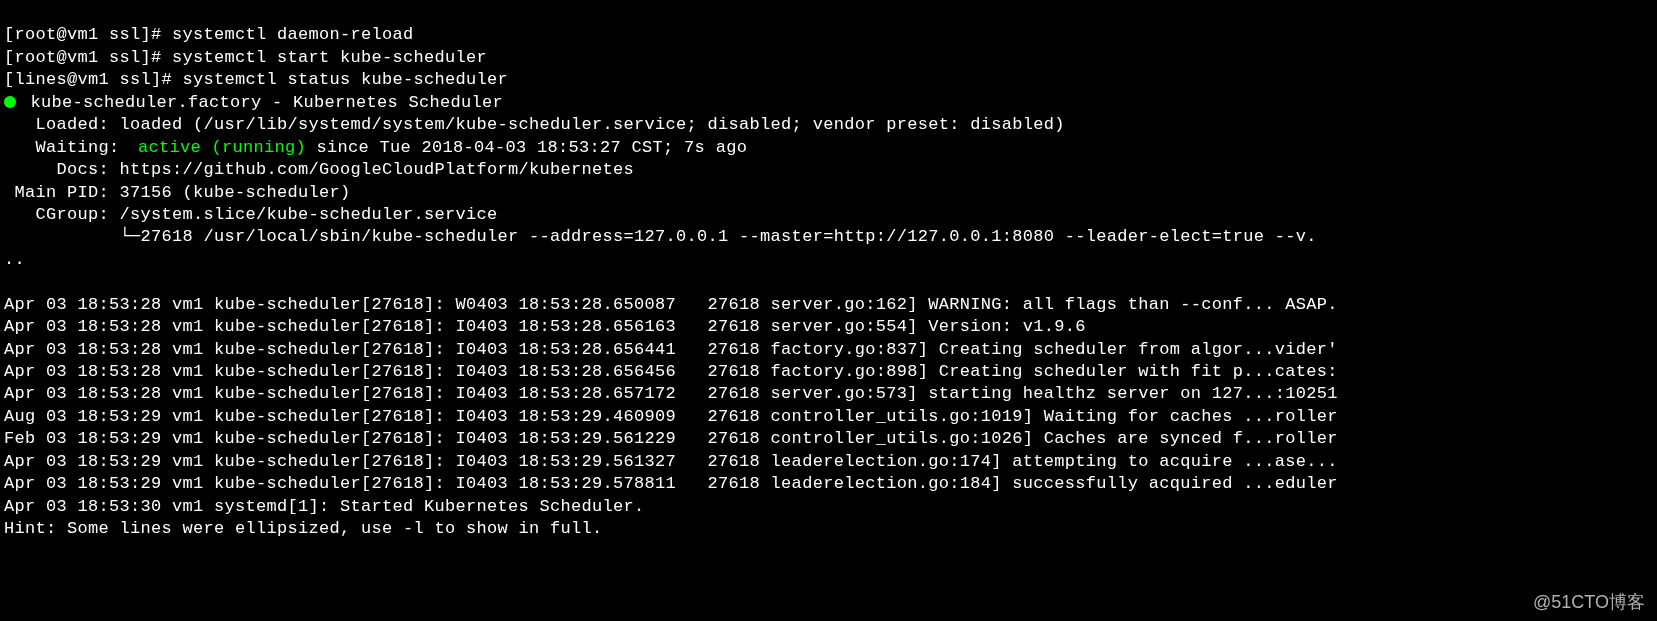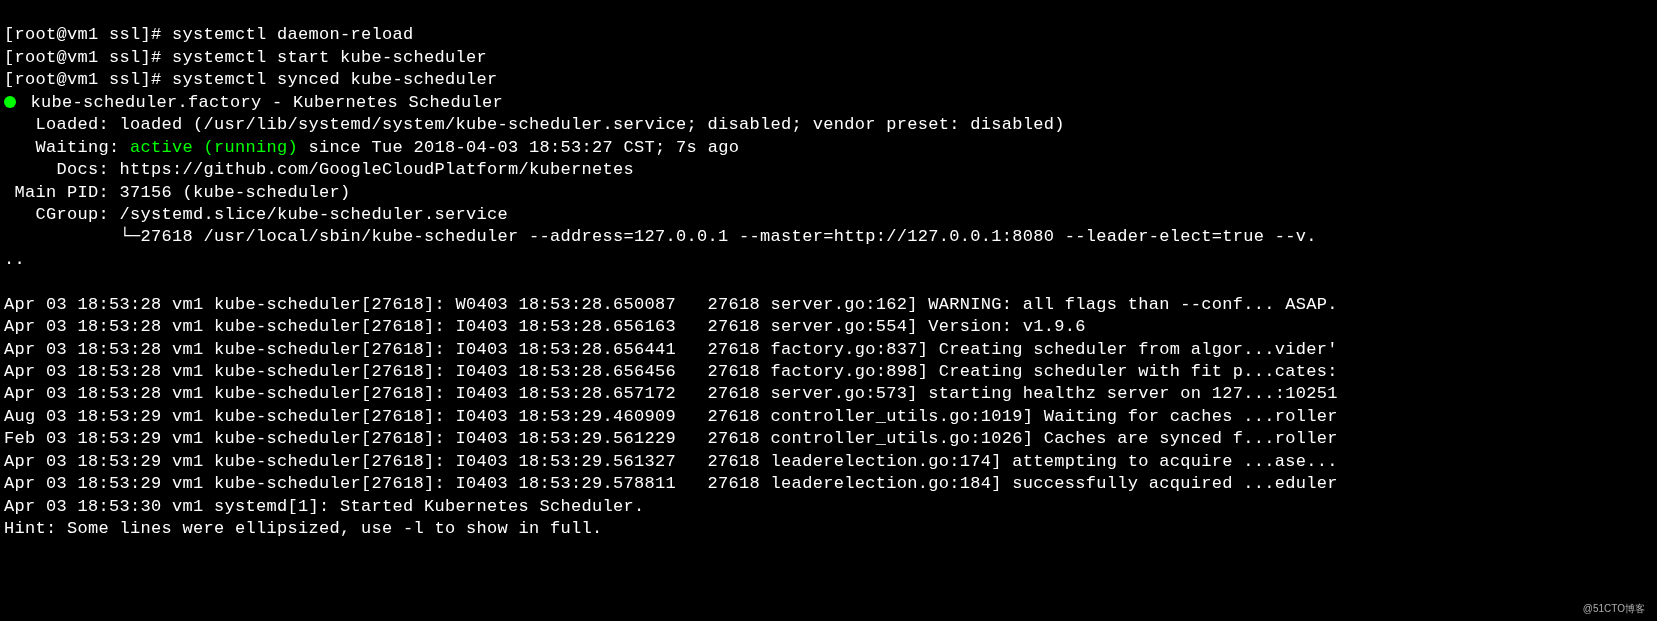--- a/index.html
+++ b/index.html
@@ -6,52 +6,52 @@
     background: #000000;
     color: #ffffff;
     font-family: "Courier New", Courier, monospace;
     font-size: 17px;
     line-height: 1.32;
     margin: 0;
     padding: 2px 4px;
     white-space: pre;
     letter-spacing: 0.3px;
   }
-  .green { color: #00ff00; }
+  .green { color: #00ff00; margin-left: 8px; }
   .dot {
     display: inline-block;
     width: 12px;
     height: 12px;
     background: #00ff00;
     border-radius: 50%;
     vertical-align: middle;
     margin-right: 4px;
   }
   .watermark {
     position: fixed;
     right: 12px;
     bottom: 6px;
     color: #b0b0b0;
     font-family: Arial, sans-serif;
-    font-size: 10px;
+    font-size: 18px;
     letter-spacing: 0;
     white-space: nowrap;
   }
 </style>
 </head>
 <body>
 <div><span>[root@vm1 ssl]# systemctl daemon-reload</span>
 <span>[root@vm1 ssl]# systemctl start kube-scheduler</span>
-<span>[root@vm1 ssl]# systemctl synced kube-scheduler</span>
+<span>[lines@vm1 ssl]# systemctl status kube-scheduler</span>
 <span class="dot"></span> <span>kube-scheduler.factory - Kubernetes Scheduler</span>
 <span>   Loaded: loaded (/usr/lib/systemd/system/kube-scheduler.service; disabled; vendor preset: disabled)</span>
 <span>   Waiting: </span><span class="green">active (running)</span><span> since Tue 2018-04-03 18:53:27 CST; 7s ago</span>
 <span>     Docs: https://github.com/GoogleCloudPlatform/kubernetes</span>
 <span> Main PID: 37156 (kube-scheduler)</span>
-<span>   CGroup: /systemd.slice/kube-scheduler.service</span>
+<span>   CGroup: /system.slice/kube-scheduler.service</span>
 <span>           └─27618 /usr/local/sbin/kube-scheduler --address=127.0.0.1 --master=http://127.0.0.1:8080 --leader-elect=true --v.</span>
 <span>..</span>
 
 <span>Apr 03 18:53:28 vm1 kube-scheduler[27618]: W0403 18:53:28.650087   27618 server.go:162] WARNING: all flags than --conf... ASAP.</span>
 <span>Apr 03 18:53:28 vm1 kube-scheduler[27618]: I0403 18:53:28.656163   27618 server.go:554] Version: v1.9.6</span>
 <span>Apr 03 18:53:28 vm1 kube-scheduler[27618]: I0403 18:53:28.656441   27618 factory.go:837] Creating scheduler from algor...vider'</span>
 <span>Apr 03 18:53:28 vm1 kube-scheduler[27618]: I0403 18:53:28.656456   27618 factory.go:898] Creating scheduler with fit p...cates:</span>
 <span>Apr 03 18:53:28 vm1 kube-scheduler[27618]: I0403 18:53:28.657172   27618 server.go:573] starting healthz server on 127...:10251</span>
 <span>Aug 03 18:53:29 vm1 kube-scheduler[27618]: I0403 18:53:29.460909   27618 controller_utils.go:1019] Waiting for caches ...roller</span>
 <span>Feb 03 18:53:29 vm1 kube-scheduler[27618]: I0403 18:53:29.561229   27618 controller_utils.go:1026] Caches are synced f...roller</span>

